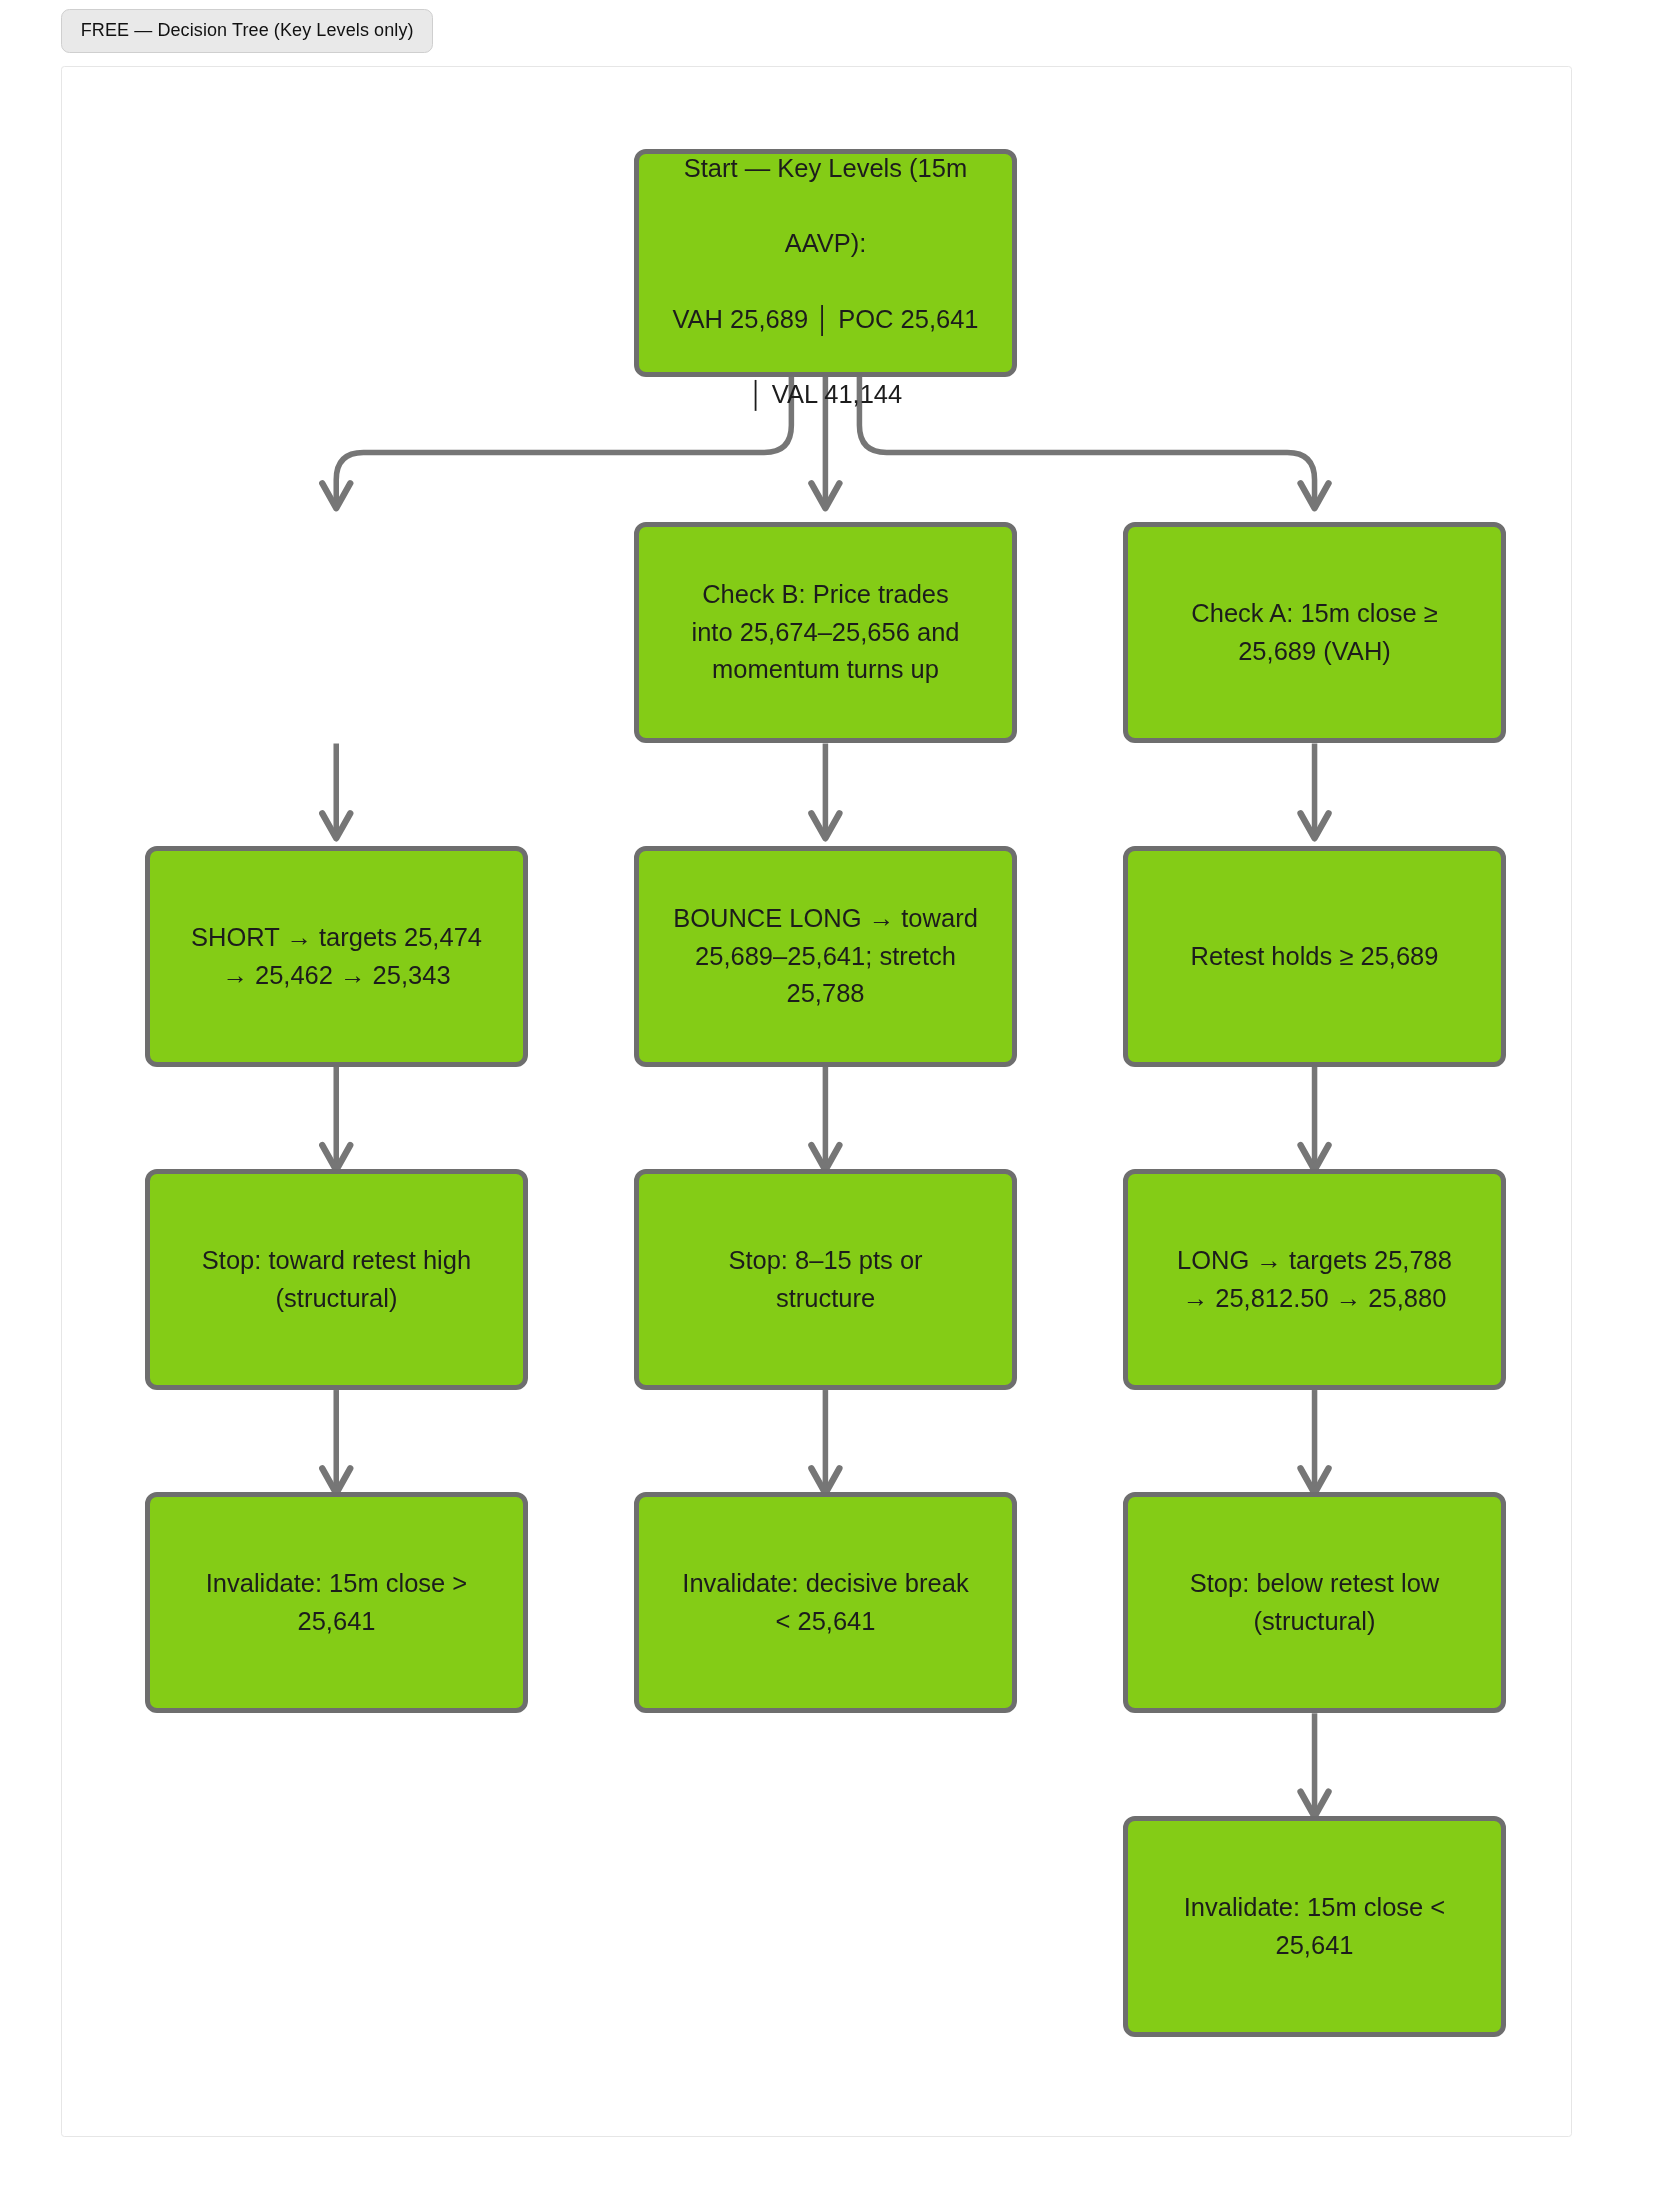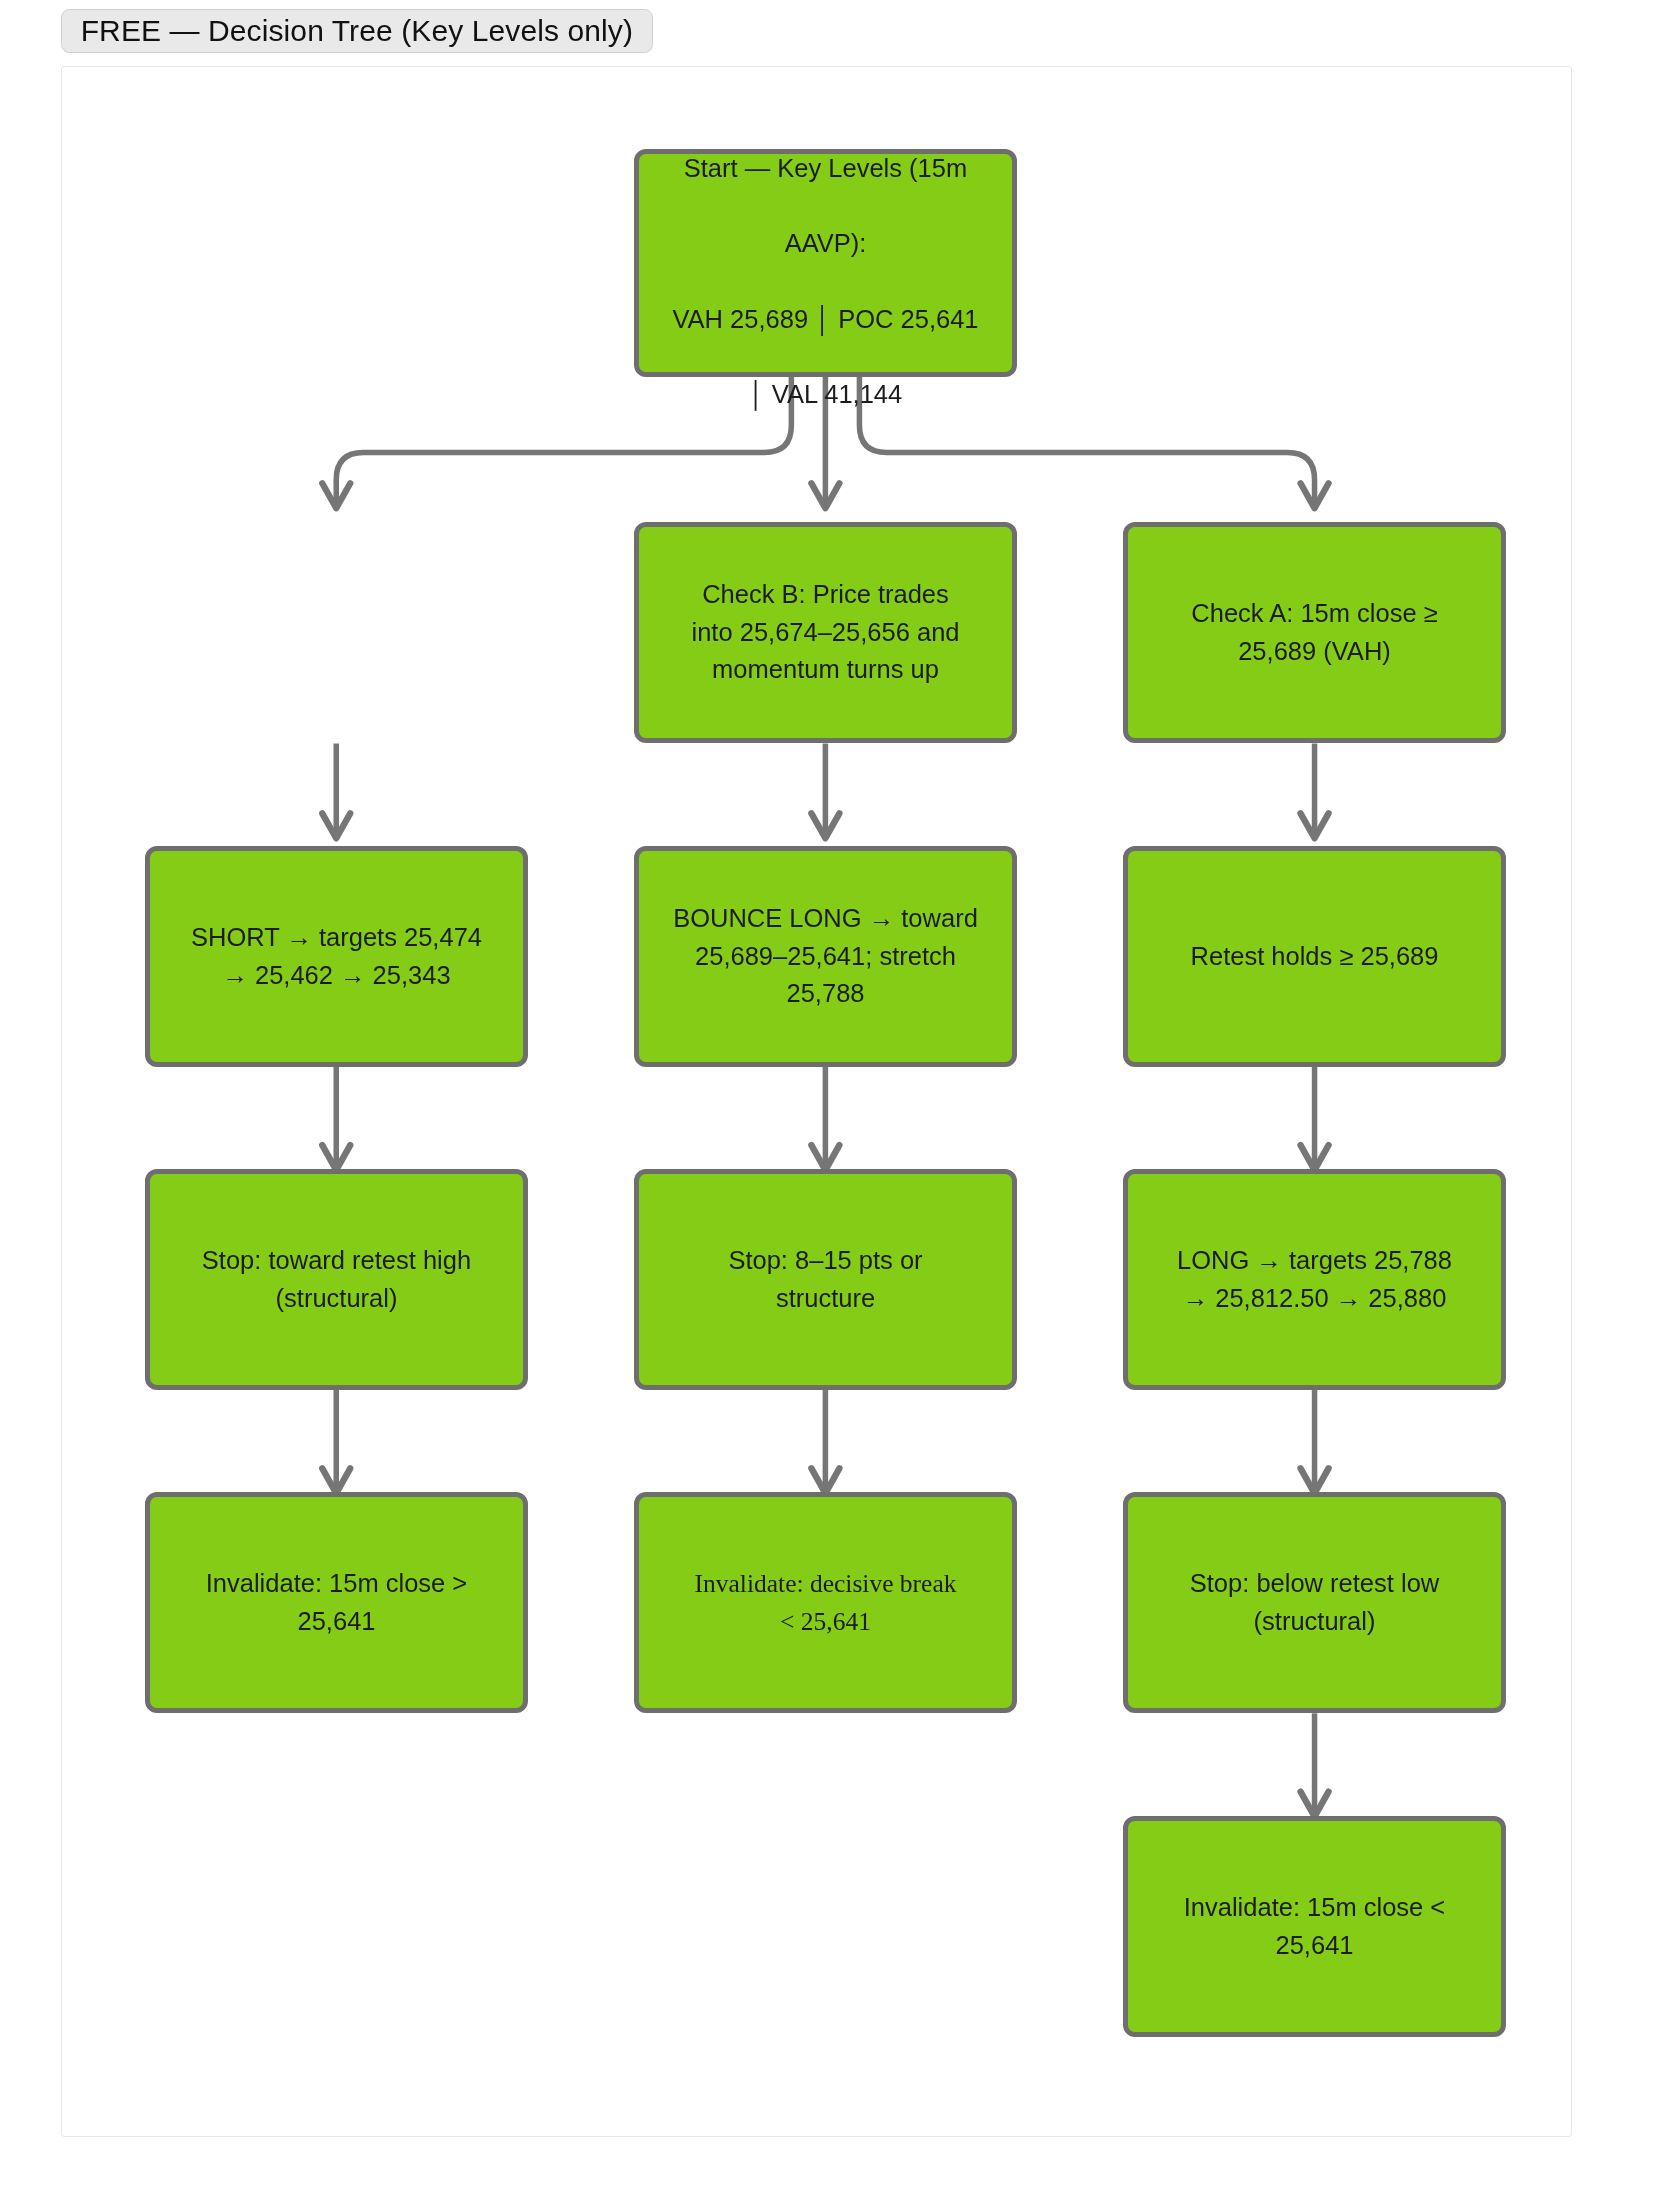--- a/index.html
+++ b/index.html
@@ -16,21 +16,21 @@
   .title-pill{
     position:absolute;
     left:61px;top:8.5px;
     height:44px;
     box-sizing:border-box;
     padding:0 18.7px;
     display:flex;align-items:center;
     background:#e9e9e9;
     border:0.9px solid #cfcfcf;
     border-radius:8.5px;
-    font-size:30px;
+    font-size:18px;
     color:#111111;
     white-space:nowrap;
     letter-spacing:0.1px;
   }
 
   
   .figure-frame{
     position:absolute;
     left:61px;top:66px;
     width:1511px;height:2071px;
@@ -155,21 +155,21 @@
   <div class="node" style="left:1123px;top:1169px;width:383px;height:221px;">
     <span class="node-text">LONG → targets 25,788
 → 25,812.50 → 25,880</span>
   </div>
 
   <div class="node" style="left:145px;top:1492px;width:383px;height:221px;">
     <span class="node-text">Invalidate: 15m close &gt;
 25,641</span>
   </div>
 
-  <div class="node" style="left:634px;top:1492px;width:383px;height:221px;font-family:Liberation Serif, serif;">
+  <div class="node" style="left:634px;top:1492px;width:383px;height:221px;">
     <span class="node-text">Invalidate: decisive break
 &lt; 25,641</span>
   </div>
 
   <div class="node" style="left:1123px;top:1492px;width:383px;height:221px;">
     <span class="node-text">Stop: below retest low
 (structural)</span>
   </div>
 
   <div class="node" style="left:1123px;top:1816px;width:383px;height:221px;">

